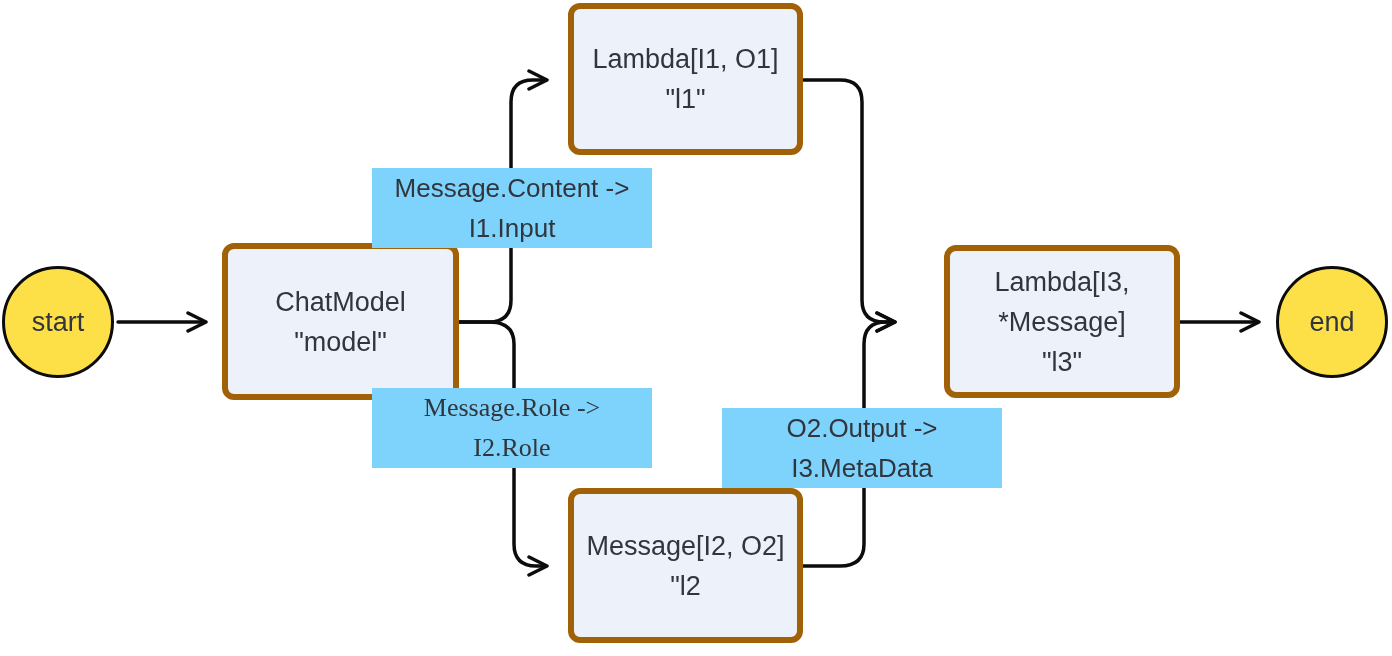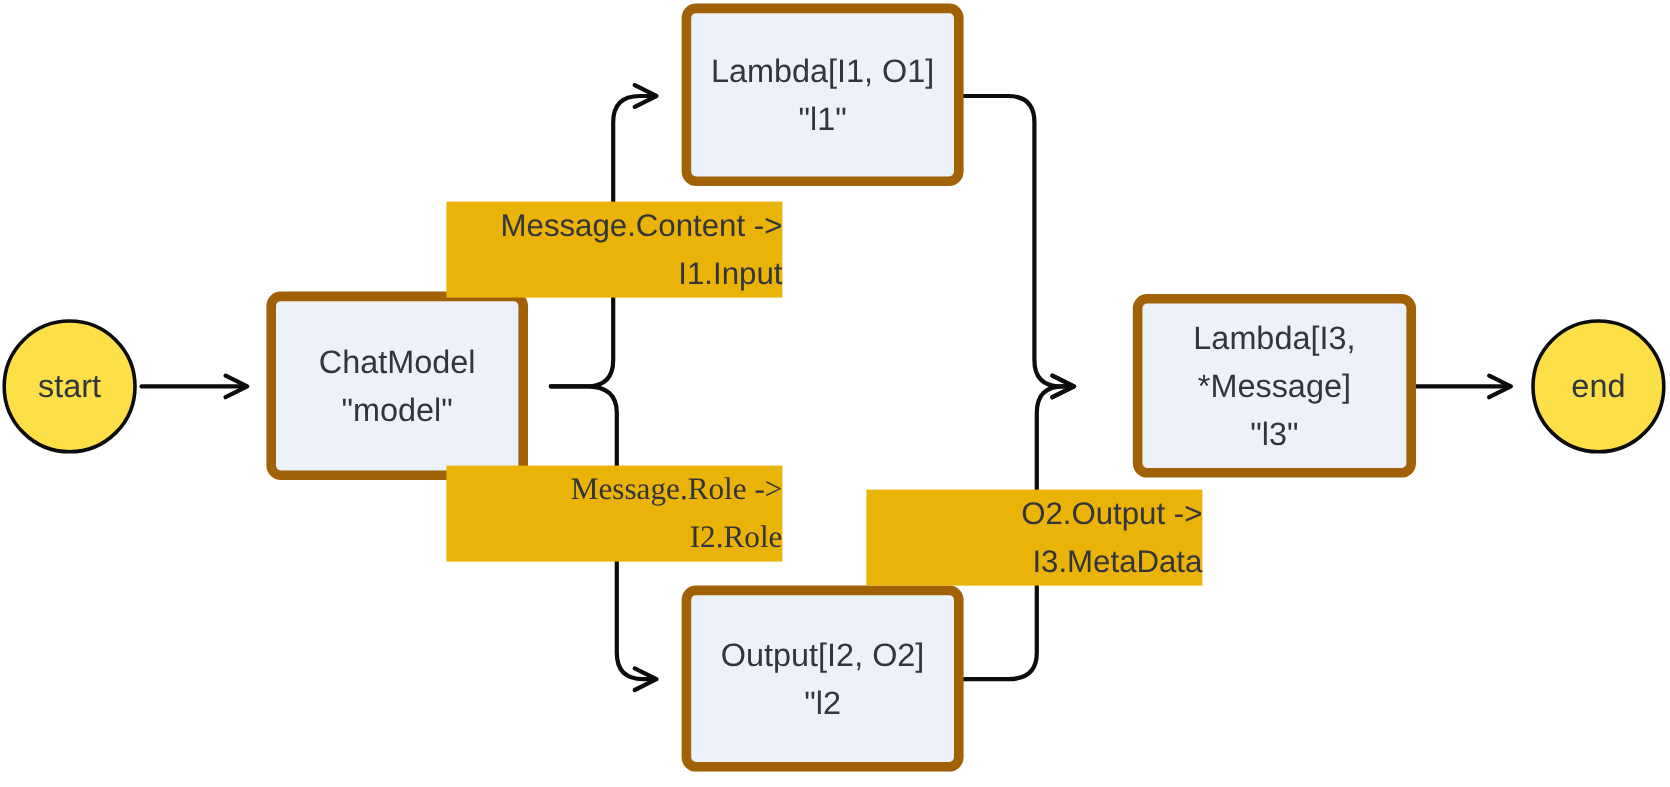--- a/index.html
+++ b/index.html
@@ -17,35 +17,35 @@
     position:absolute;
     display:flex;align-items:center;justify-content:center;
     text-align:center;
     white-space:pre-line;
     font-size:27px;line-height:40px;
     box-sizing:border-box;
     color:#32353c;
   }
   .node.rect{
     background:#ecf1fa;
-    border:8px solid #a16207;
+    border:6px solid #a16207;
     border-radius:12px;
   }
   .node.circle{
     background:#fde047;
     border:3.5px solid #0c0c0c;
     border-radius:50%;
   }
   .edge-label{
     position:absolute;
     width:280px;
-    text-align:right;
+    text-align:center;
     white-space:pre-line;
     font-size:26px;line-height:40px;
-    background:#eab308;
+    background:#7dd3fc;
     color:#32353c;
   }
 </style>
 </head>
 <body>
 
 <div class="canvas">
 
   <svg class="edges" viewBox="0 0 1392 656">
     <defs>
@@ -58,32 +58,32 @@
     <path d="M459,322 H489 Q514,322 514,344 V544 Q514,566 536,566 H546" marker-end="url(#chev)"></path>
     <path d="M803,80 H840 Q862,80 862,102 V300 Q862,322 884,322 H894" marker-end="url(#chev)"></path>
     <path d="M803,566 H840 Q864,566 864,544 V344 Q864,322 886,322 H894" marker-end="url(#chev)"></path>
     <path d="M1155,322 H1258" marker-end="url(#chev)"></path>
   </svg>
 
   <div class="node circle" style="left:2px;top:266px;width:112px;height:112px;">
     <span>start</span>
   </div>
 
-  <div class="node rect" style="left:222px;top:243px;width:218px;height:157px;">
+  <div class="node rect" style="left:222px;top:243px;width:237px;height:157px;">
     <span>ChatModel
 "model"</span>
   </div>
 
   <div class="node rect" style="left:568px;top:3px;width:235px;height:152px;">
     <span>Lambda[I1, O1]
 "l1"</span>
   </div>
 
   <div class="node rect" style="left:568px;top:488px;width:235px;height:155px;">
-    <span>Output[I2, O2]
+    <span>Message[I2, O2]
 "l2</span>
   </div>
 
   <div class="node rect" style="left:944px;top:245px;width:236px;height:153px;">
     <span>Lambda[I3,
 *Message]
 "l3"</span>
   </div>
 
   <div class="node circle" style="left:1276px;top:266px;width:112px;height:112px;">

